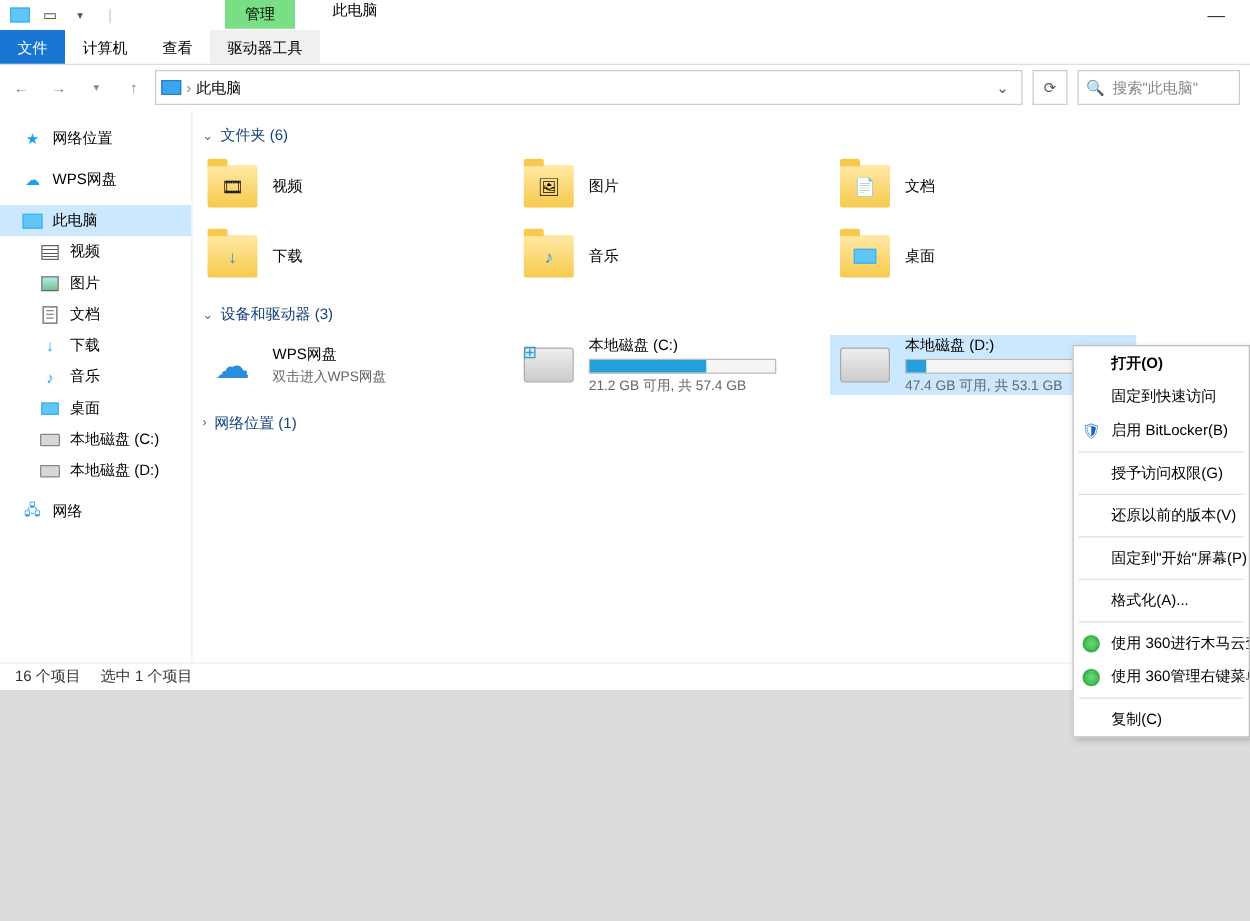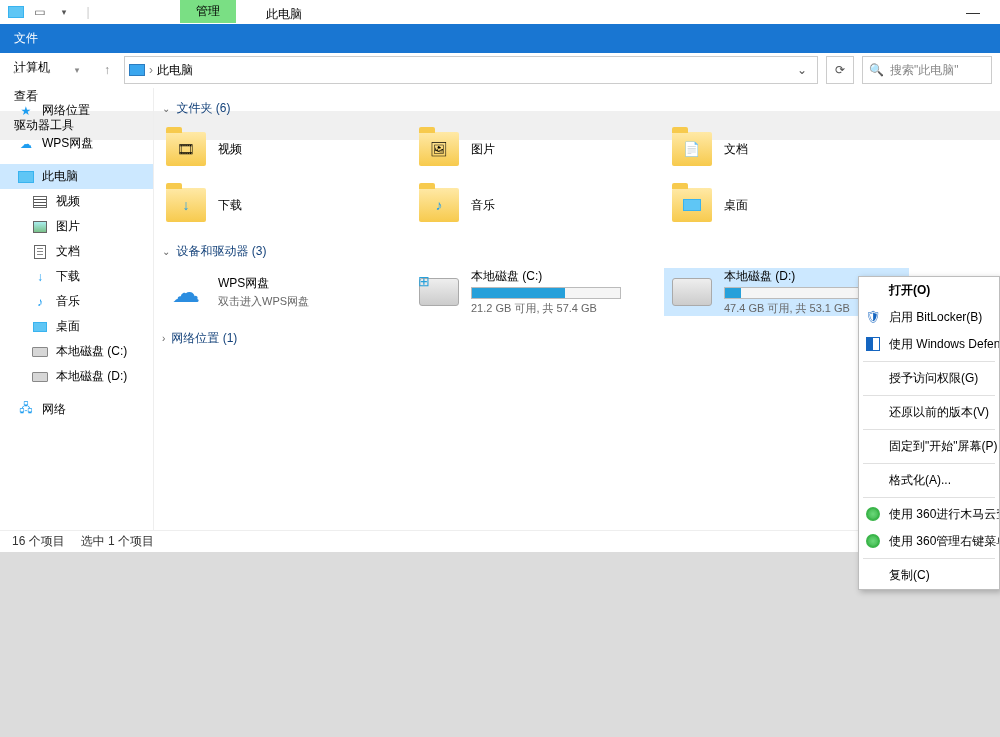--- a/index.html
+++ b/index.html
@@ -2,27 +2,27 @@
 <html><head>
 <meta charset="utf-8">
 <style>
 * { margin: 0; padding: 0; box-sizing: border-box; font-family: "Microsoft YaHei", "Segoe UI", sans-serif; font-size: 12px; }
 body { width: 1000px; height: 737px; background: #fff; overflow: hidden; position: relative; }
 
 
 .title-bar { height: 24px; display: flex; align-items: center; background: #fff; }
 .title-bar .qat { display: flex; align-items: center; padding-left: 8px; gap: 8px; }
 .qat-icon { width: 16px; height: 16px; display: flex; align-items: center; justify-content: center; color: #555; }
-.ribbon-tab-context { position: absolute; left: 180px; top: 0; display: flex; align-items: flex-end; gap: 30px; }
+.ribbon-tab-context { position: absolute; left: 180px; top: 0; display: flex; align-items: flex-start; gap: 30px; }
 .ribbon-tab-context .ctx { background: #7adf84; padding: 3px 16px; font-size: 12px; }
 .ribbon-tab-context .title-text { font-size: 12px; }
 .win-ctrl { margin-left: auto; padding-right: 20px; font-size: 14px; color: #333; }
 
 
-.ribbon { height: 28px; display: flex; align-items: stretch; border-bottom: 1px solid #ddd; flex-direction: column; }
+.ribbon { height: 28px; display: flex; align-items: stretch; border-bottom: 1px solid #ddd; }
 .ribbon .tab { padding: 6px 14px; cursor: pointer; }
 .ribbon .tab.file { background: #1976d2; color: #fff; }
 .ribbon .tab.drive { background: #f0f0f0; }
 
 
 .addr-row { height: 36px; display: flex; align-items: center; padding: 4px 8px; gap: 8px; }
 .nav-btns { display: flex; gap: 12px; align-items: center; color: #888; }
 .nav-btn { width: 18px; height: 18px; display: flex; align-items: center; justify-content: center; }
 .addr-bar { flex: 1; border: 1px solid #ccc; height: 28px; display: flex; align-items: center; padding: 0 4px; background: #fff; }
 .addr-bar .pc-icon { width: 16px; height: 12px; background: #3aa6ee; margin-right: 4px; border: 1px solid #2b7cc0; }
@@ -66,21 +66,21 @@
 .cloud-ic { width: 40px; height: 28px; display:flex;align-items:center;justify-content:center; color:#2b8de0; font-size:28px; }
 
 
 .status-bar { height: 22px; border-top: 1px solid #eee; display: flex; align-items: center; padding: 0 12px; gap: 16px; color: #333; font-size: 12px; }
 
 
 .bottom-slab { height: 185px; background: #dcdcdc; }
 
 
 .ctx-menu { position: absolute; right: 0; top: 276px; width: 142px; background: #fff; border: 1px solid #bdbdbd; box-shadow: 2px 2px 6px rgba(0,0,0,.25); z-index: 50; }
-.ctx-menu .mi { display: flex; align-items: flex-start; padding: 5px 10px 5px 30px; position: relative; cursor: pointer; white-space: nowrap; overflow: hidden; }
+.ctx-menu .mi { display: flex; align-items: center; padding: 5px 10px 5px 30px; position: relative; cursor: pointer; white-space: nowrap; overflow: hidden; }
 .ctx-menu .mi.bold { font-weight: bold; }
 .ctx-menu .mi .mic { position: absolute; left: 6px; width: 16px; height: 16px; display:flex;align-items:center;justify-content:center; font-size: 12px; }
 .ctx-menu .sep { height: 1px; background: #e0e0e0; margin: 3px 4px; }
 
 
 .star { color:#1e9df0; }
 .wps { color:#1e9df0; }
 .mon { width:16px;height:12px;border:1px solid #39b3ef;background:#5fc6f5;display:inline-block; }
 .film { width:14px;height:12px;border:1px solid #666;background:repeating-linear-gradient(#fff,#fff 2px,#555 2px,#555 3px);display:inline-block; }
 .pic { width:14px;height:12px;border:1px solid #666;background:linear-gradient(#aee, #7ac18a);display:inline-block; }
@@ -334,28 +334,25 @@
   <span>选中 1 个项目</span>
 </div>
 
 <div class="bottom-slab"></div>
 
 <div class="ctx-menu">
   <div class="mi bold">
       <span>打开(O)</span>
     </div>
   <div class="mi">
+      <span>固定到快速访问</span>
+    </div>
+  <div class="mi">
       <span class="mic shield-b">🛡</span>
       <span>启用 BitLocker(B)</span>
-    </div>
-  <div class="mi">
-      <span class="mic">
-        <span class="shield-w"></span>
-      </span>
-      <span>使用 Windows Defen</span>
     </div>
   <div class="sep"></div>
   <div class="mi">
       <span>授予访问权限(G)</span>
     </div>
   <div class="sep"></div>
   <div class="mi">
       <span>还原以前的版本(V)</span>
     </div>
   <div class="sep"></div>

